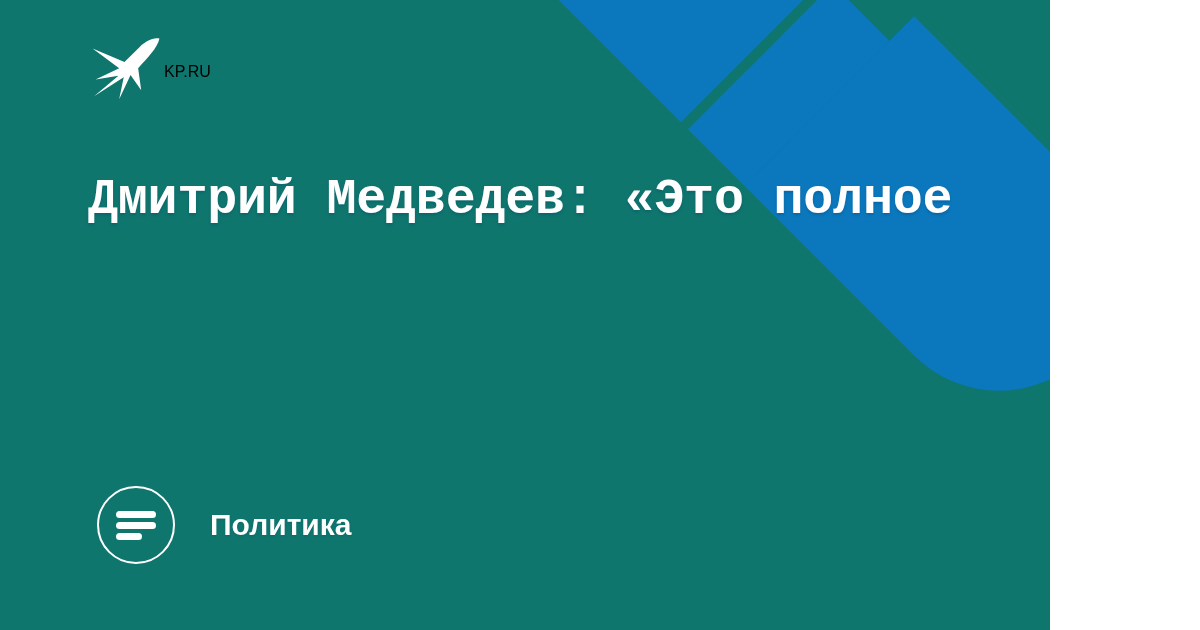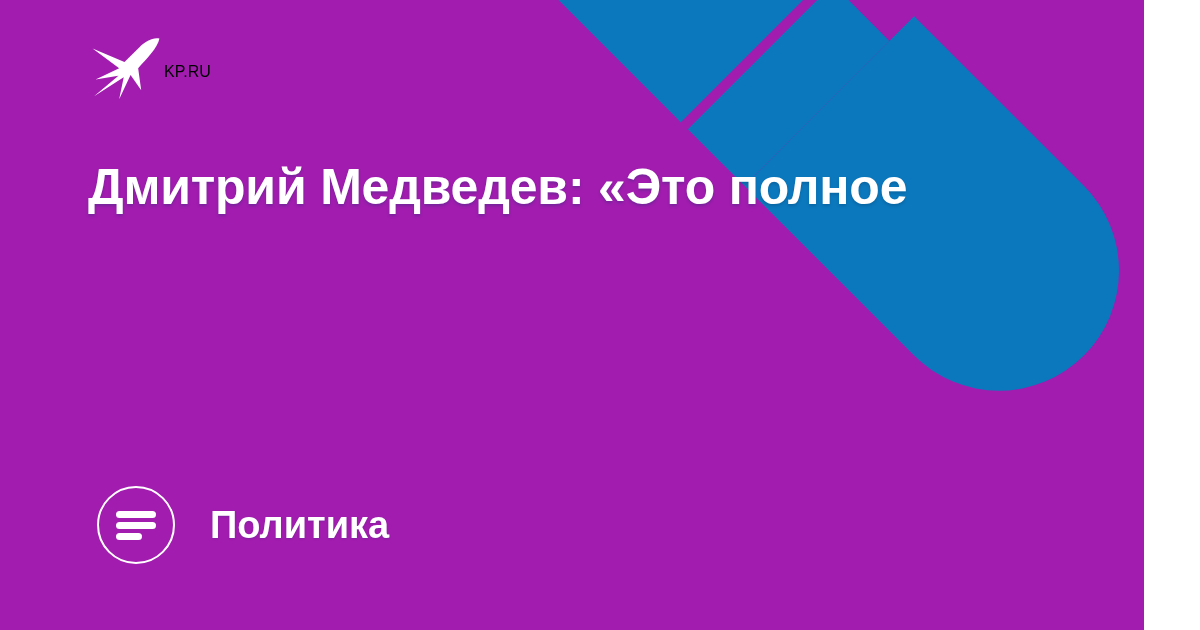--- a/index.html
+++ b/index.html
@@ -8,23 +8,23 @@
   }
   body {
     width: 1200px;
     height: 630px;
     overflow: hidden;
     font-family: "Liberation Sans", "DejaVu Sans", sans-serif;
   }
 
   #card {
     position: relative;
-    width: 1144px;
+    width: 1050px;
     height: 630px;
-    background: #a21caf;
+    background: #0f766e;
     overflow: hidden;
   }
 
   
   #watermark {
     position: absolute;
     left: 0;
     top: 0;
     width: 1200px;
     height: 630px;
@@ -44,28 +44,29 @@
     width: 76px;
     height: 76px;
     display: block;
     flex: 0 0 auto;
   }
 
   
   #headline {
     position: absolute;
     left: 88px;
-    top: 152px;
+    top: 164px;
     width: 1010px;
     color: #ffffff;
     font-size: 50px;
     font-weight: bold;
     line-height: 71px;
     letter-spacing: -0.2px;
     text-shadow: 0 2px 3px rgba(0, 58, 99, 0.28);
+    font-family: Liberation Mono, monospace;
   }
   #headline .hl-line {
     display: block;
     white-space: nowrap;
   }
 
   
   #rubric {
     position: absolute;
     left: 97px;
@@ -82,21 +83,21 @@
     box-sizing: border-box;
     display: flex;
     align-items: center;
     justify-content: center;
     flex: 0 0 auto;
   }
   #rubric-icon-wrap svg { display: block; }
   #rubric-label {
     margin-left: 35px;
     color: #ffffff;
-    font-size: 38px;
+    font-size: 30px;
     font-weight: bold;
     line-height: 1;
     white-space: nowrap;
     text-shadow: 0 1px 2px rgba(0, 58, 99, 0.22);
   }
 </style>
 </head>
 <body>
 
 <div id="card">

